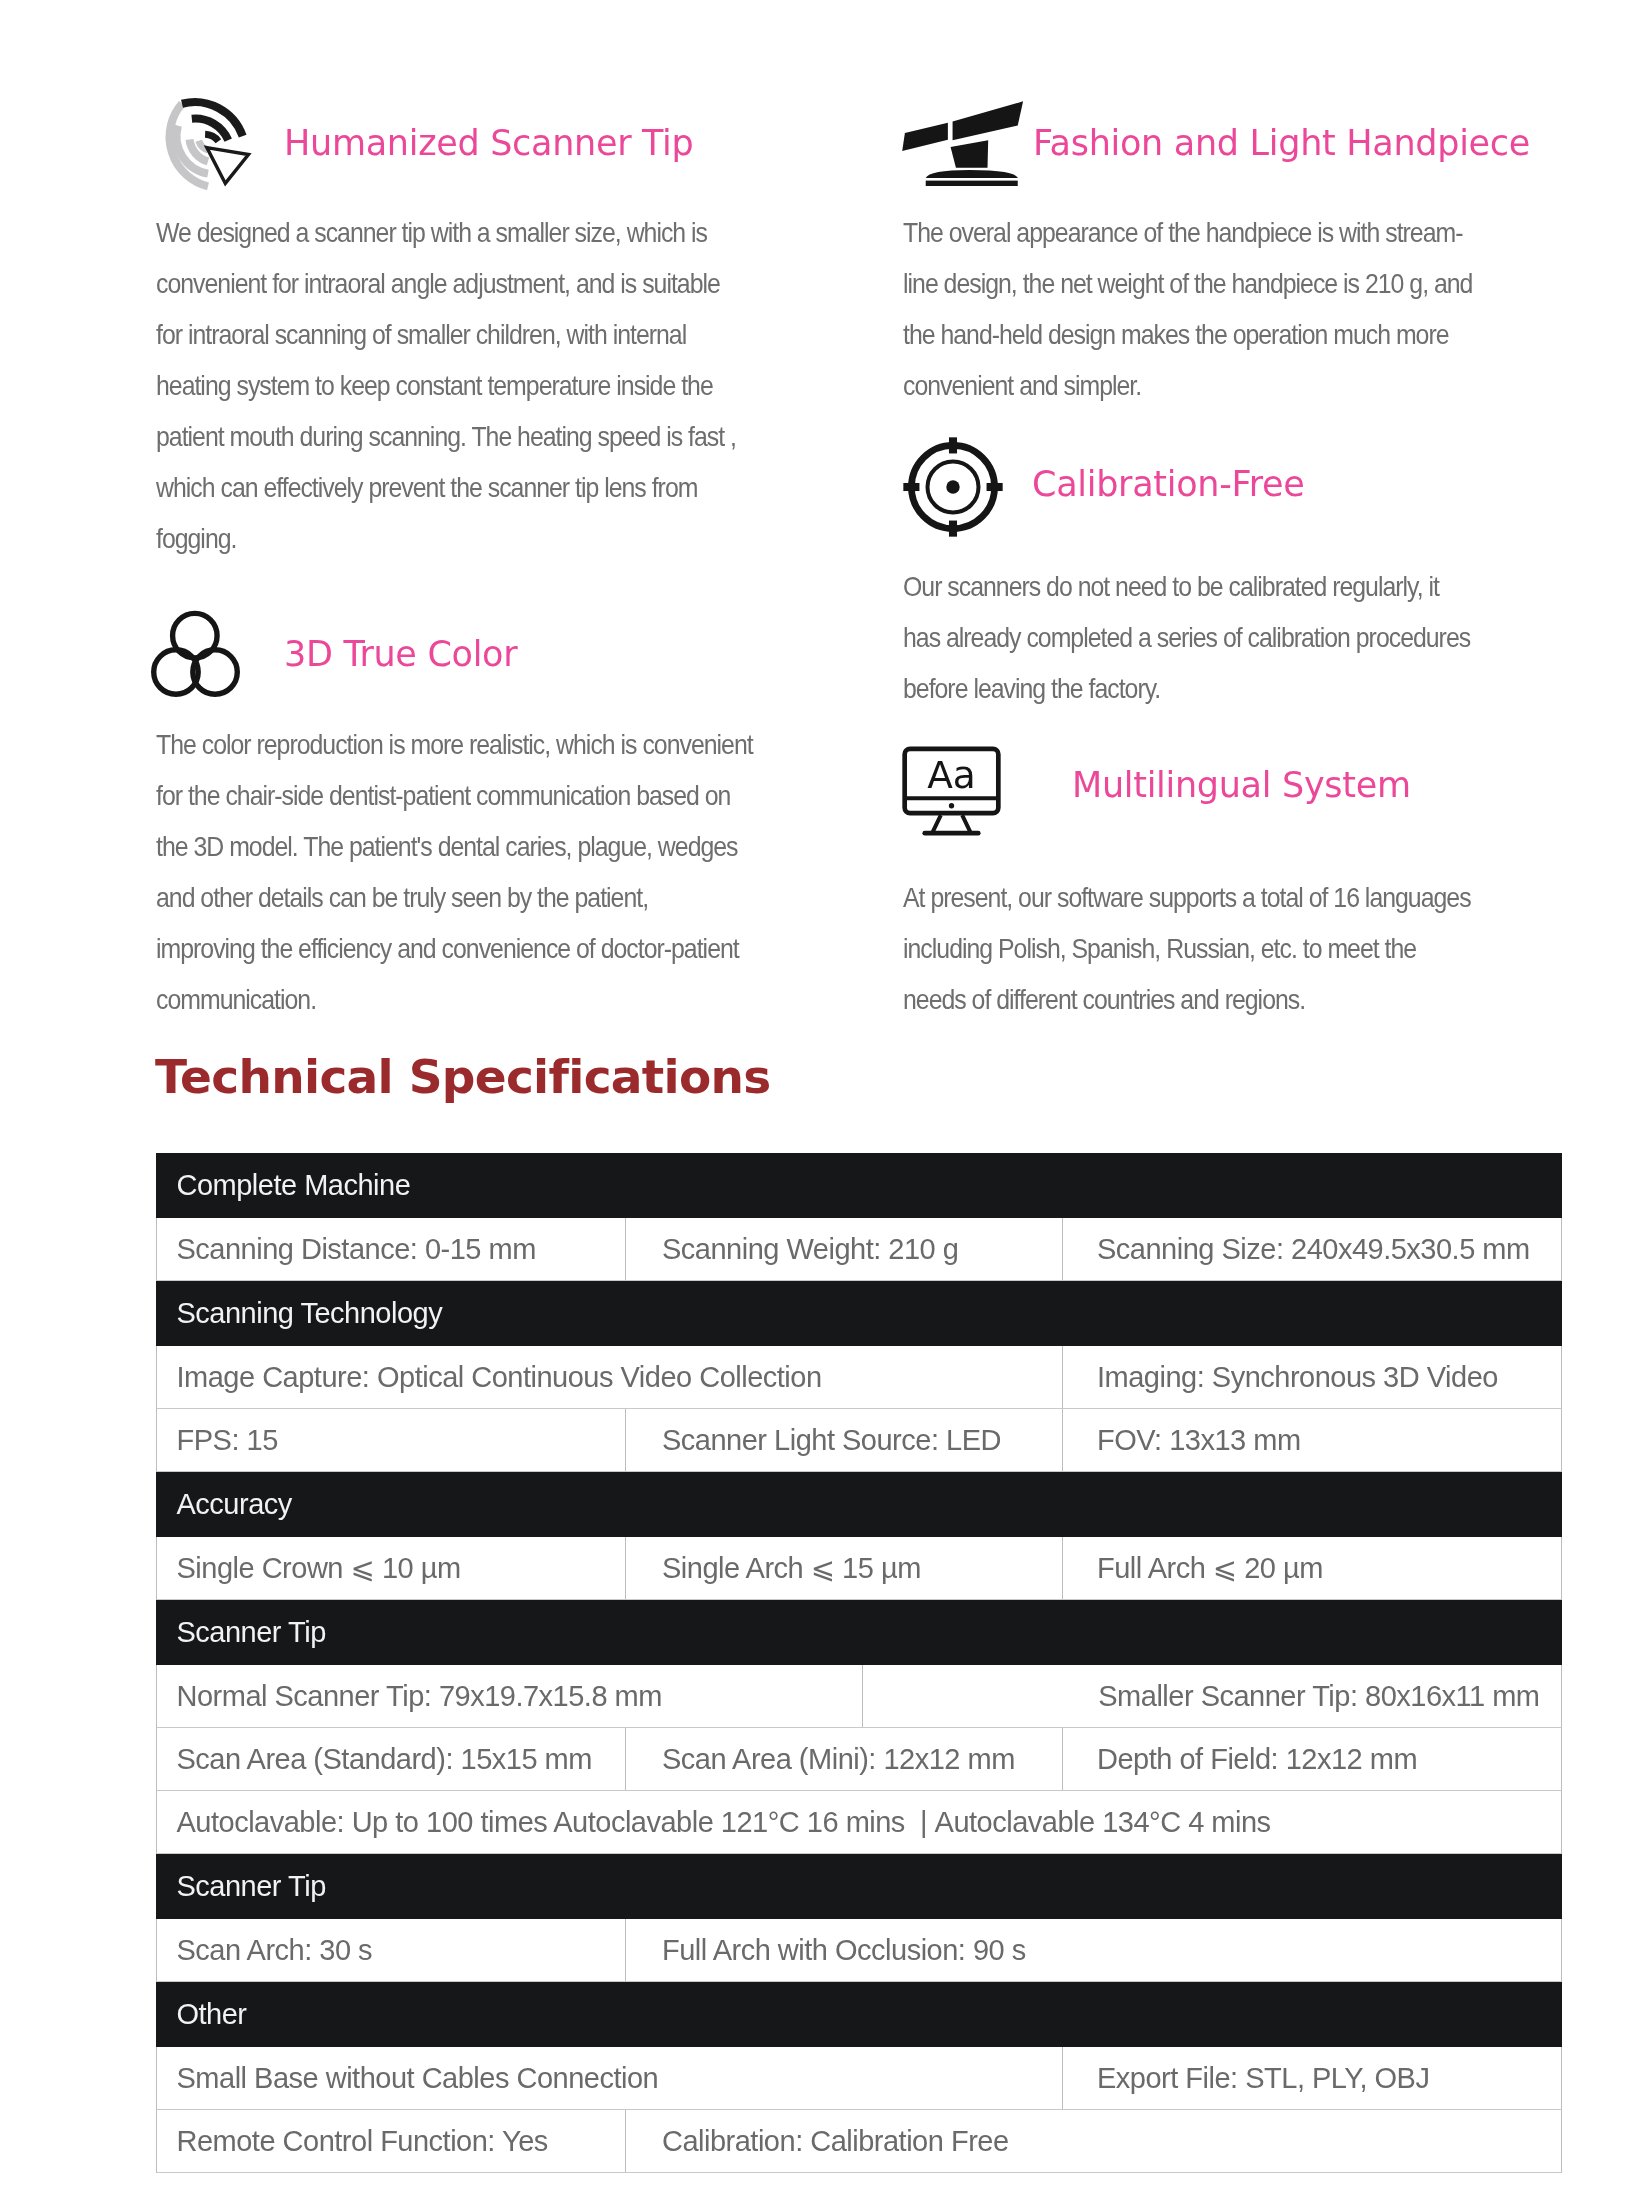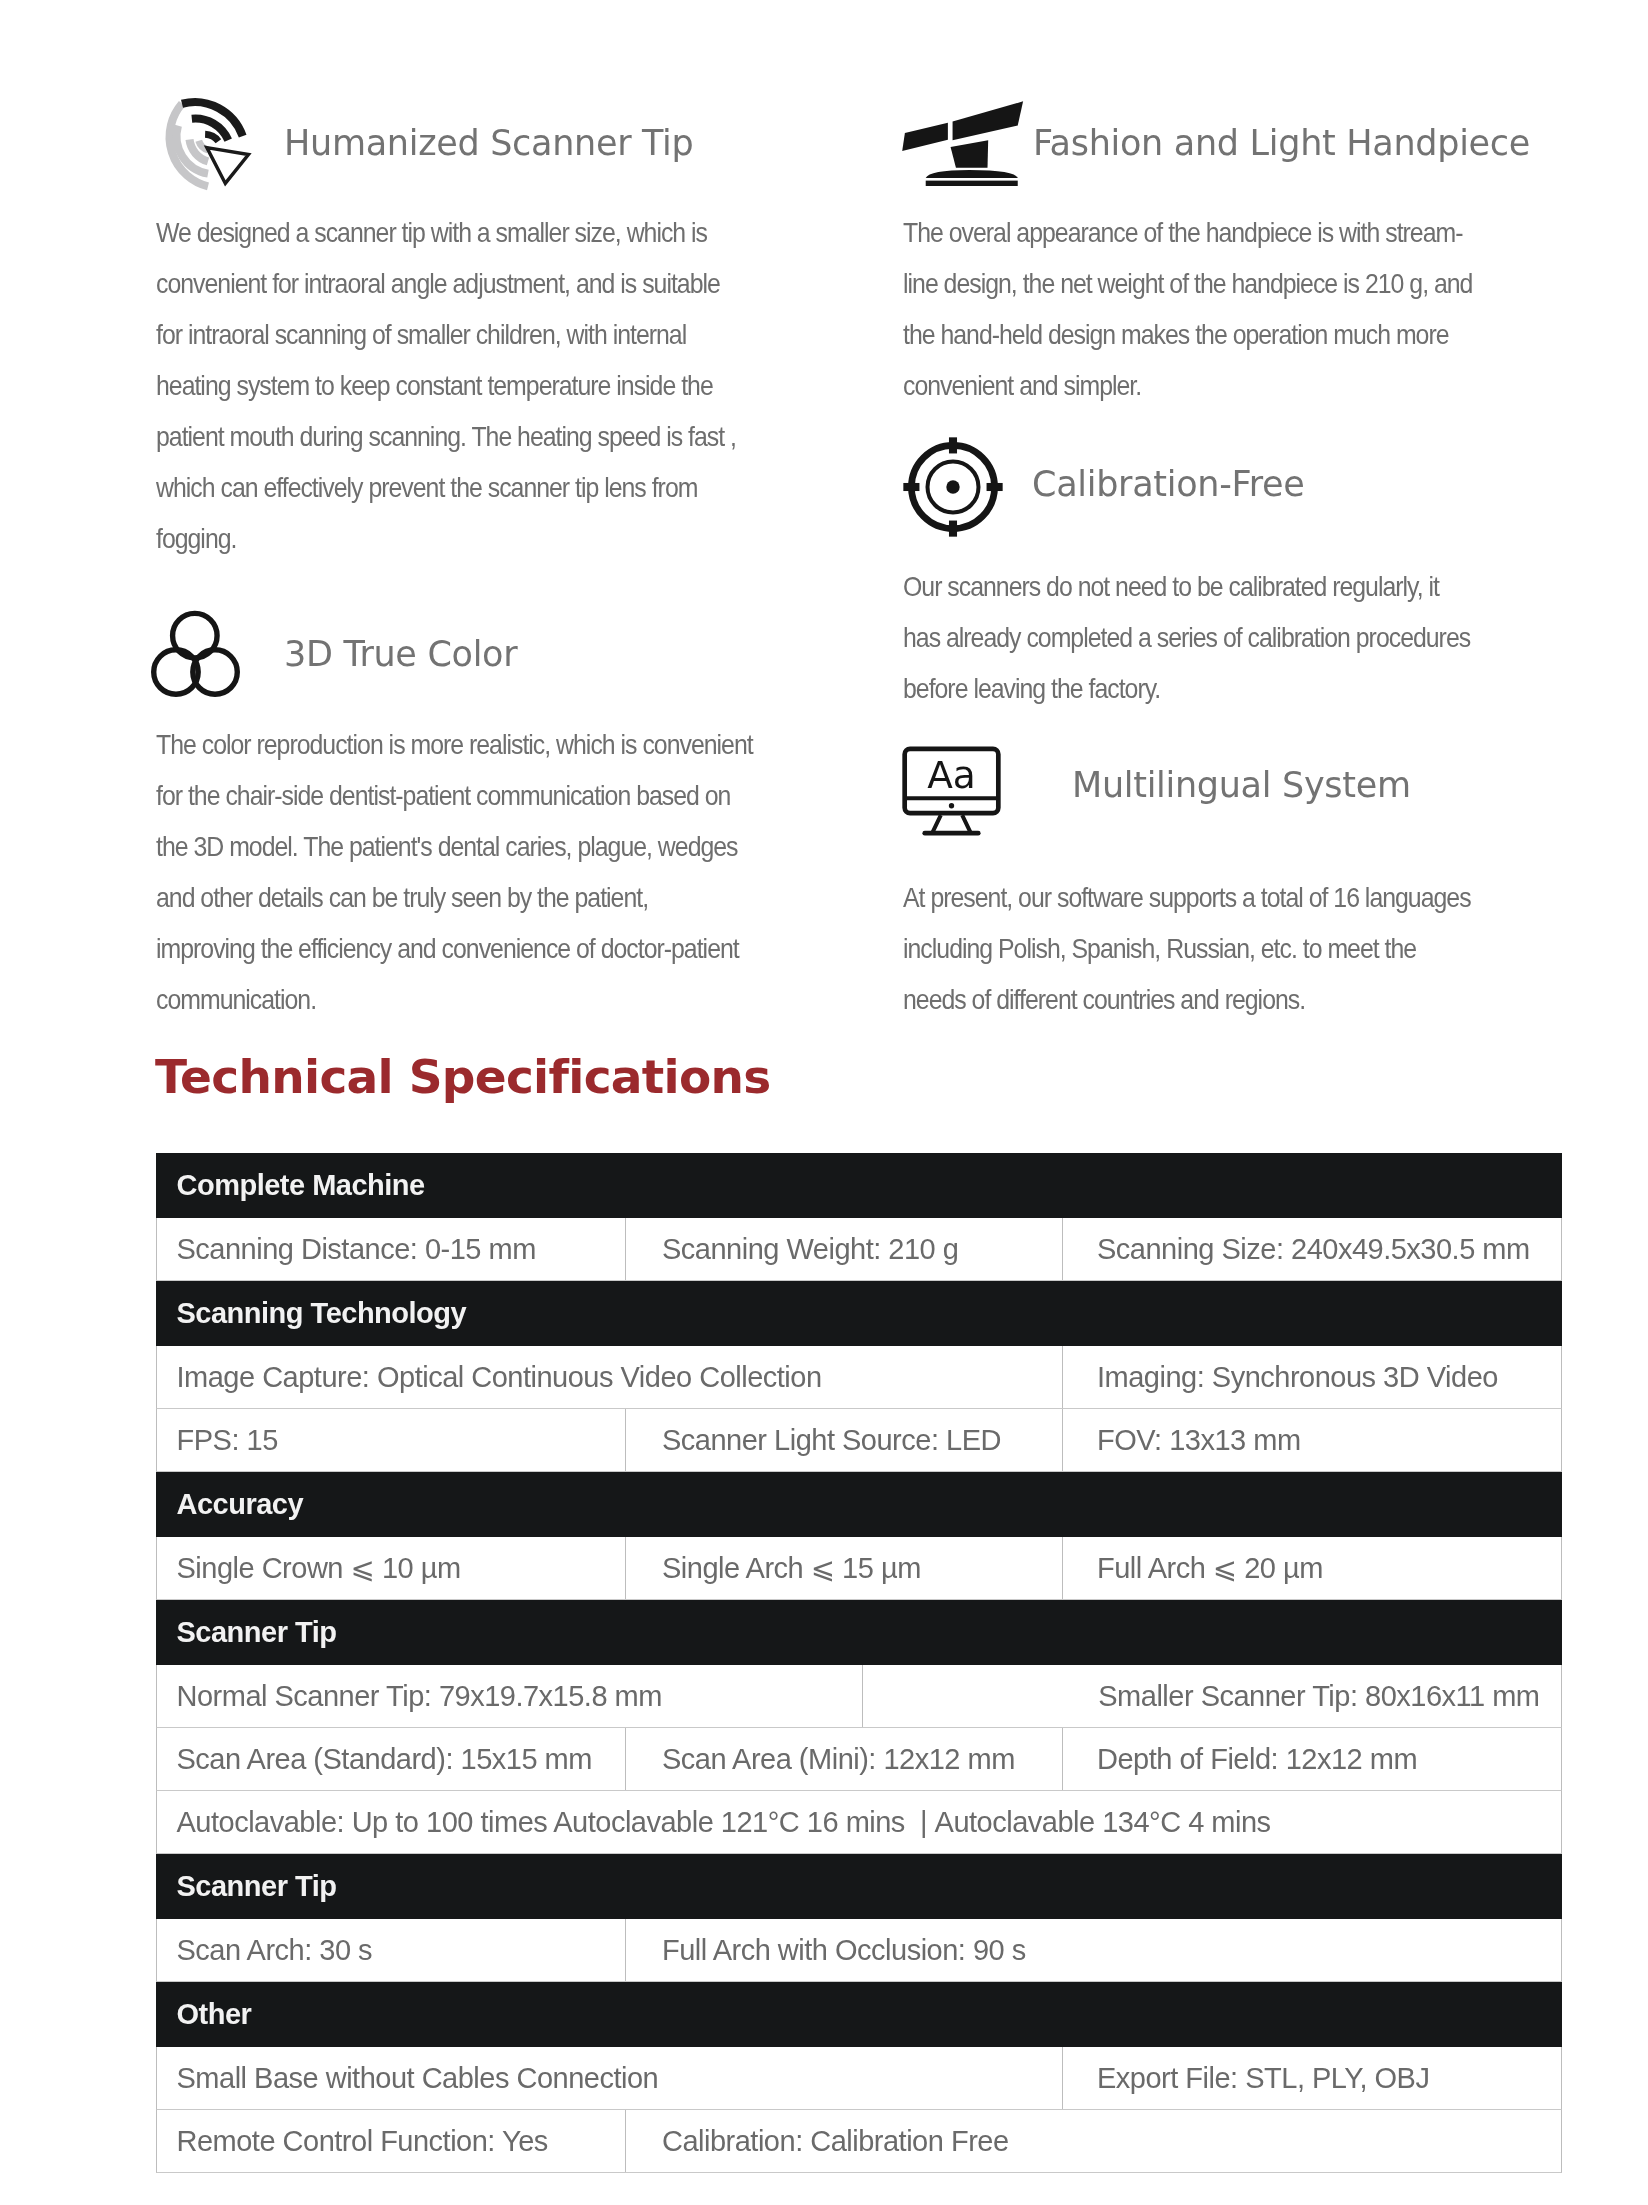--- a/index.html
+++ b/index.html
@@ -1,31 +1,31 @@
 <!DOCTYPE html>
 <html style="font-size:10.8px"><head>
 <meta charset="utf-8">
 <style>
   html, body { margin: 0; padding: 0; background: #ffffff; }
   body { width: 1648px; height: 2205px; position: relative; overflow: hidden;
          font-family: "Liberation Sans", "DejaVu Sans", sans-serif; }
   .feature { position: absolute; }
   .icon { position: absolute; display: block; }
-  .feat-title { position: absolute; color: #737373; font-size: 35px; font-weight: normal;
+  .feat-title { position: absolute; color: #ec4899; font-size: 35px; font-weight: normal;
                 font-family: "DejaVu Sans", sans-serif; white-space: nowrap; letter-spacing: -0.3px; margin: 0; }
   .feat-body { position: absolute; color: #6e6e6e; font-size: 27.6px; line-height: 51px;
                font-family: "Liberation Sans", sans-serif; margin: 0; letter-spacing: -1.1px;
                transform: scaleX(0.9); transform-origin: left top; }
   .section-title { position: absolute; left: 155px; top: 1049px; color: #9b2a2d;
                    font-family: "DejaVu Sans", sans-serif; font-size: 47px; margin: 0;
                    white-space: nowrap; letter-spacing: -0.7px; text-align: center; }
   .spec-table { position: absolute; left: 156px; top: 1153px; width: 1406px; }
   .row { position: relative; height: 63px; box-sizing: border-box; border-bottom: 1.3px solid #c9c9c9;
          border-left: 1.3px solid #bdbdbd; border-right: 1.3px solid #bdbdbd; }
-  .row.header { background: #151718; border-color: #151718; height: 65px; font-weight: bold; }
+  .row.header { background: #151718; border-color: #151718; height: 65px; }
   .cell { position: absolute; top: 0; bottom: 0; display: flex; align-items: center;
           font-family: "Liberation Sans", sans-serif; font-size: 29px; color: #6a6a6a;
           white-space: nowrap; letter-spacing: -0.5px; box-sizing: border-box; }
   .row.header .cell { color: #f2f2f2; }
   .cell.divider { border-left: 1.3px solid #bdbdbd; }
   .c1 { left: 19.5px; }
   .c2 { left: 468px; padding-left: 36px; }
   .c3 { left: 905px; padding-left: 34px; }
   .c2wide { left: 705px; right: 0; justify-content: flex-end; padding-right: 21.5px; }
 </style>

